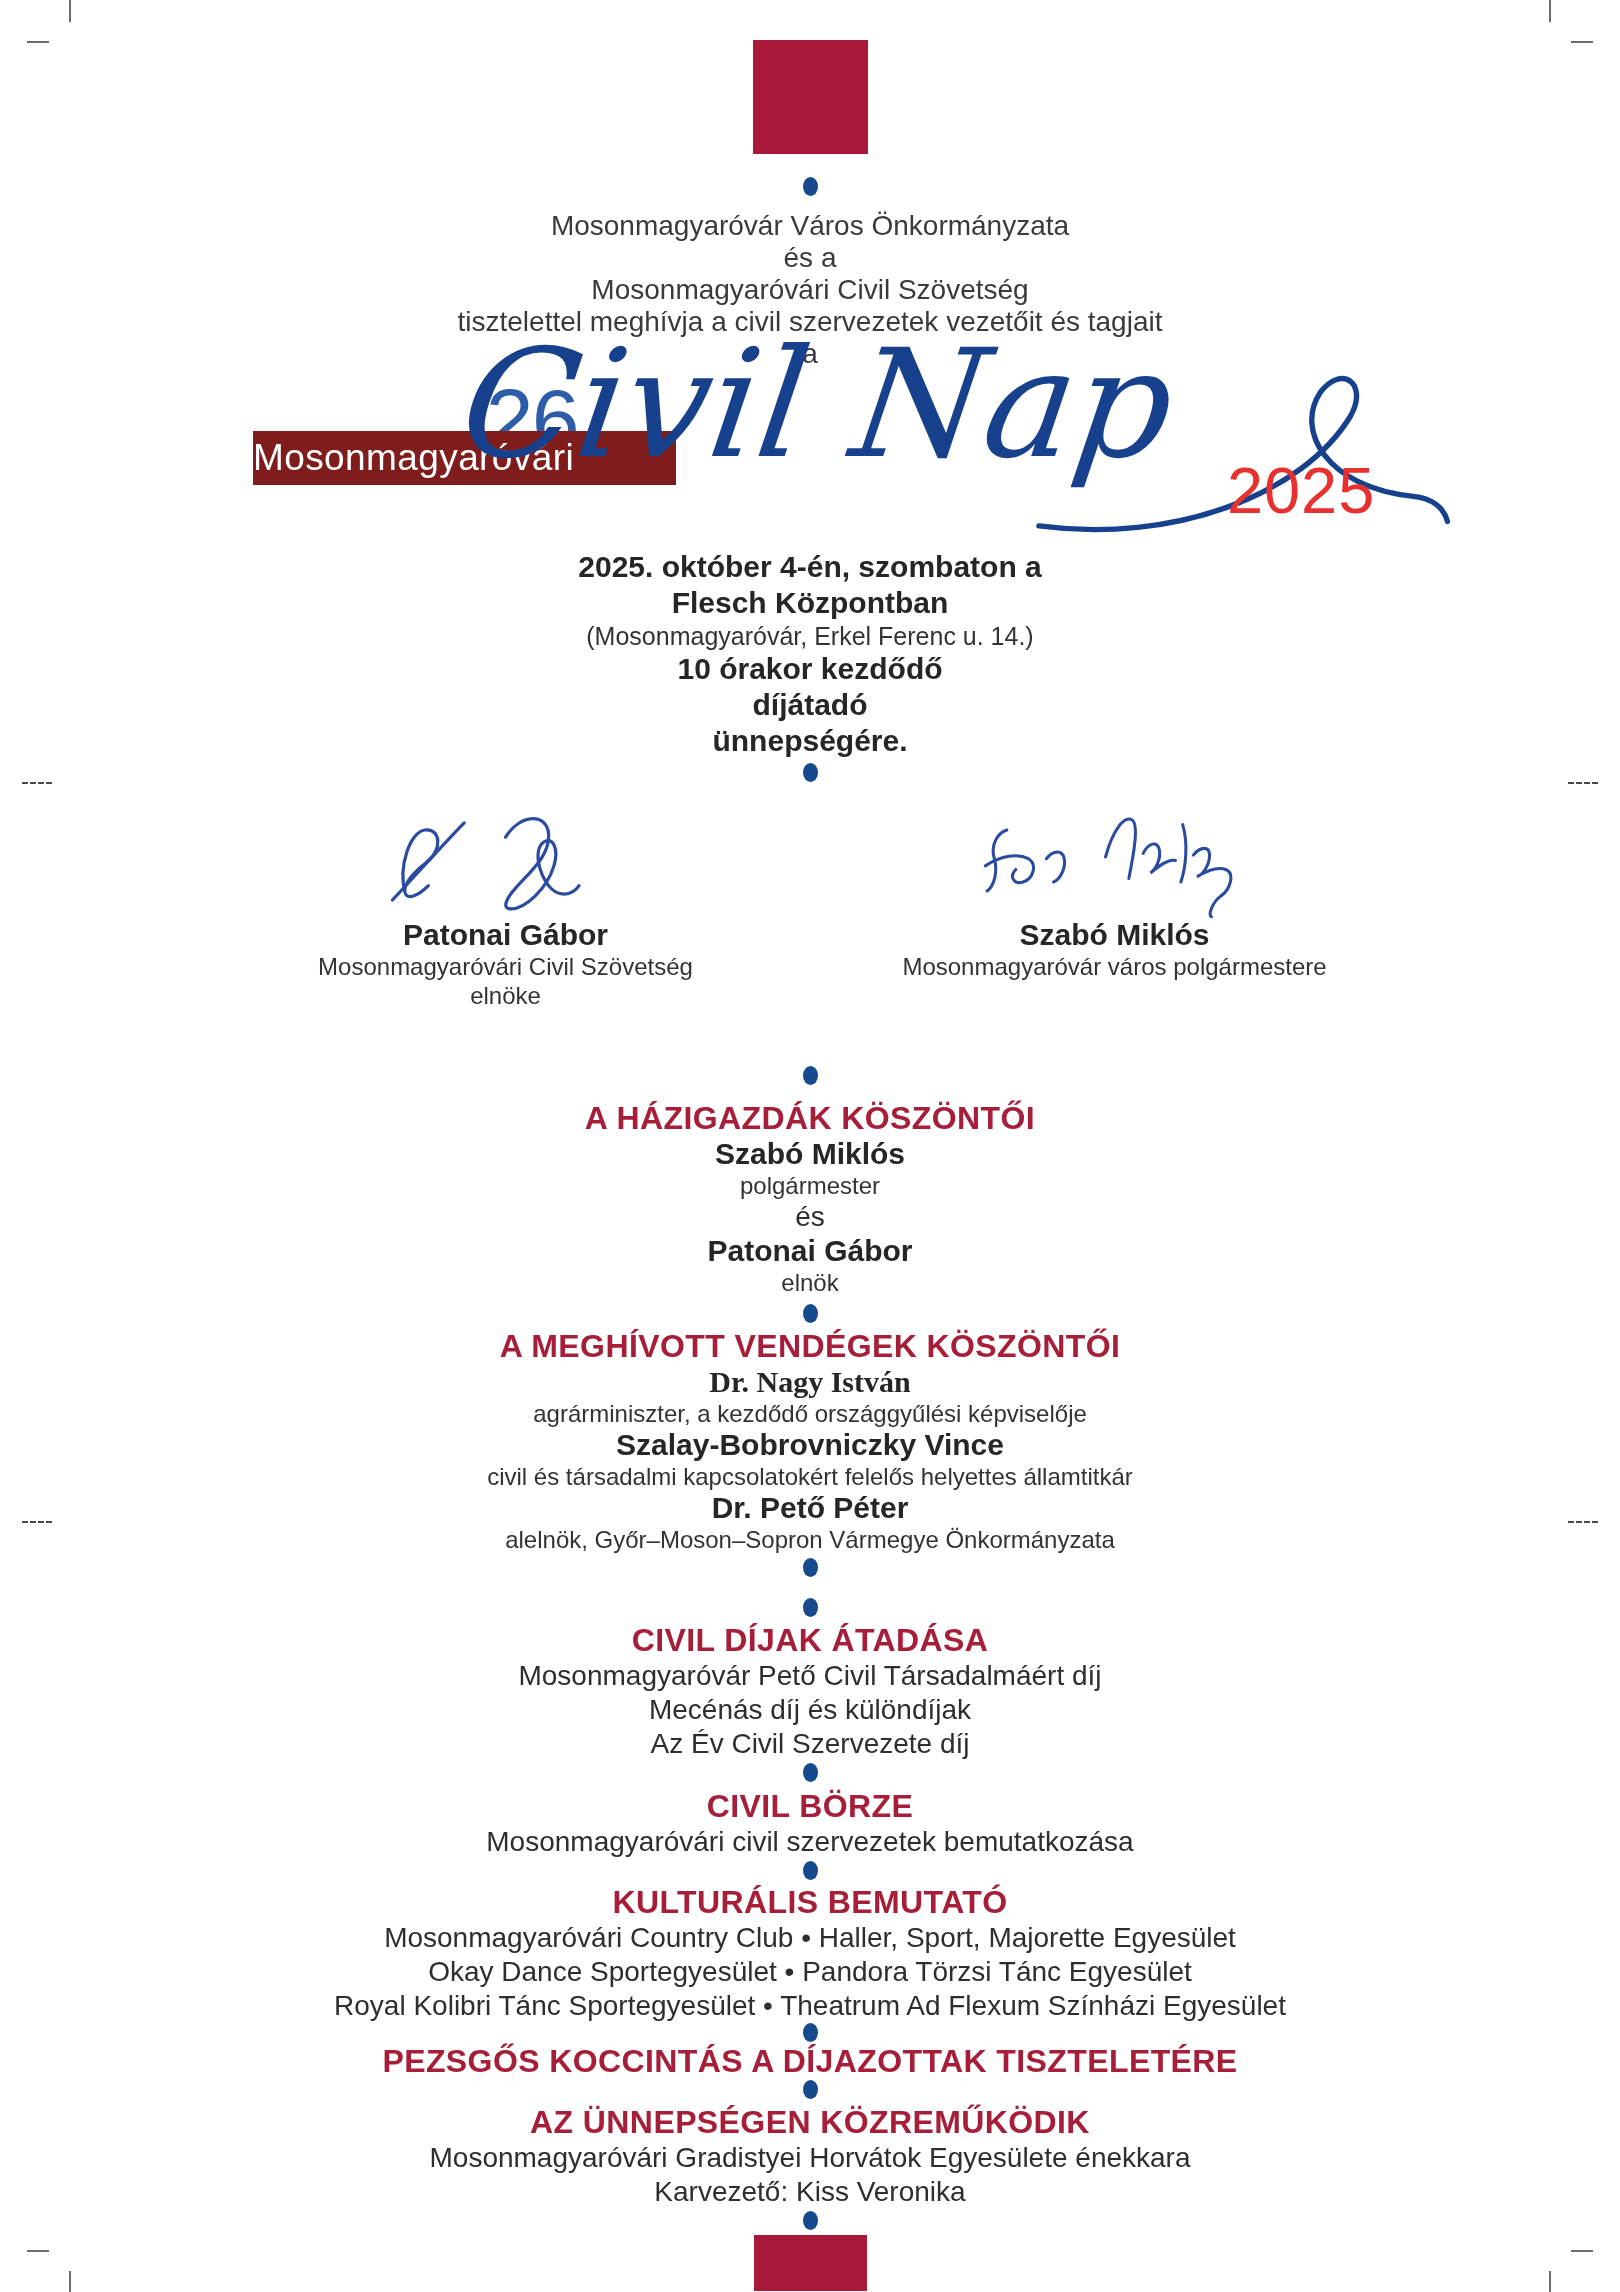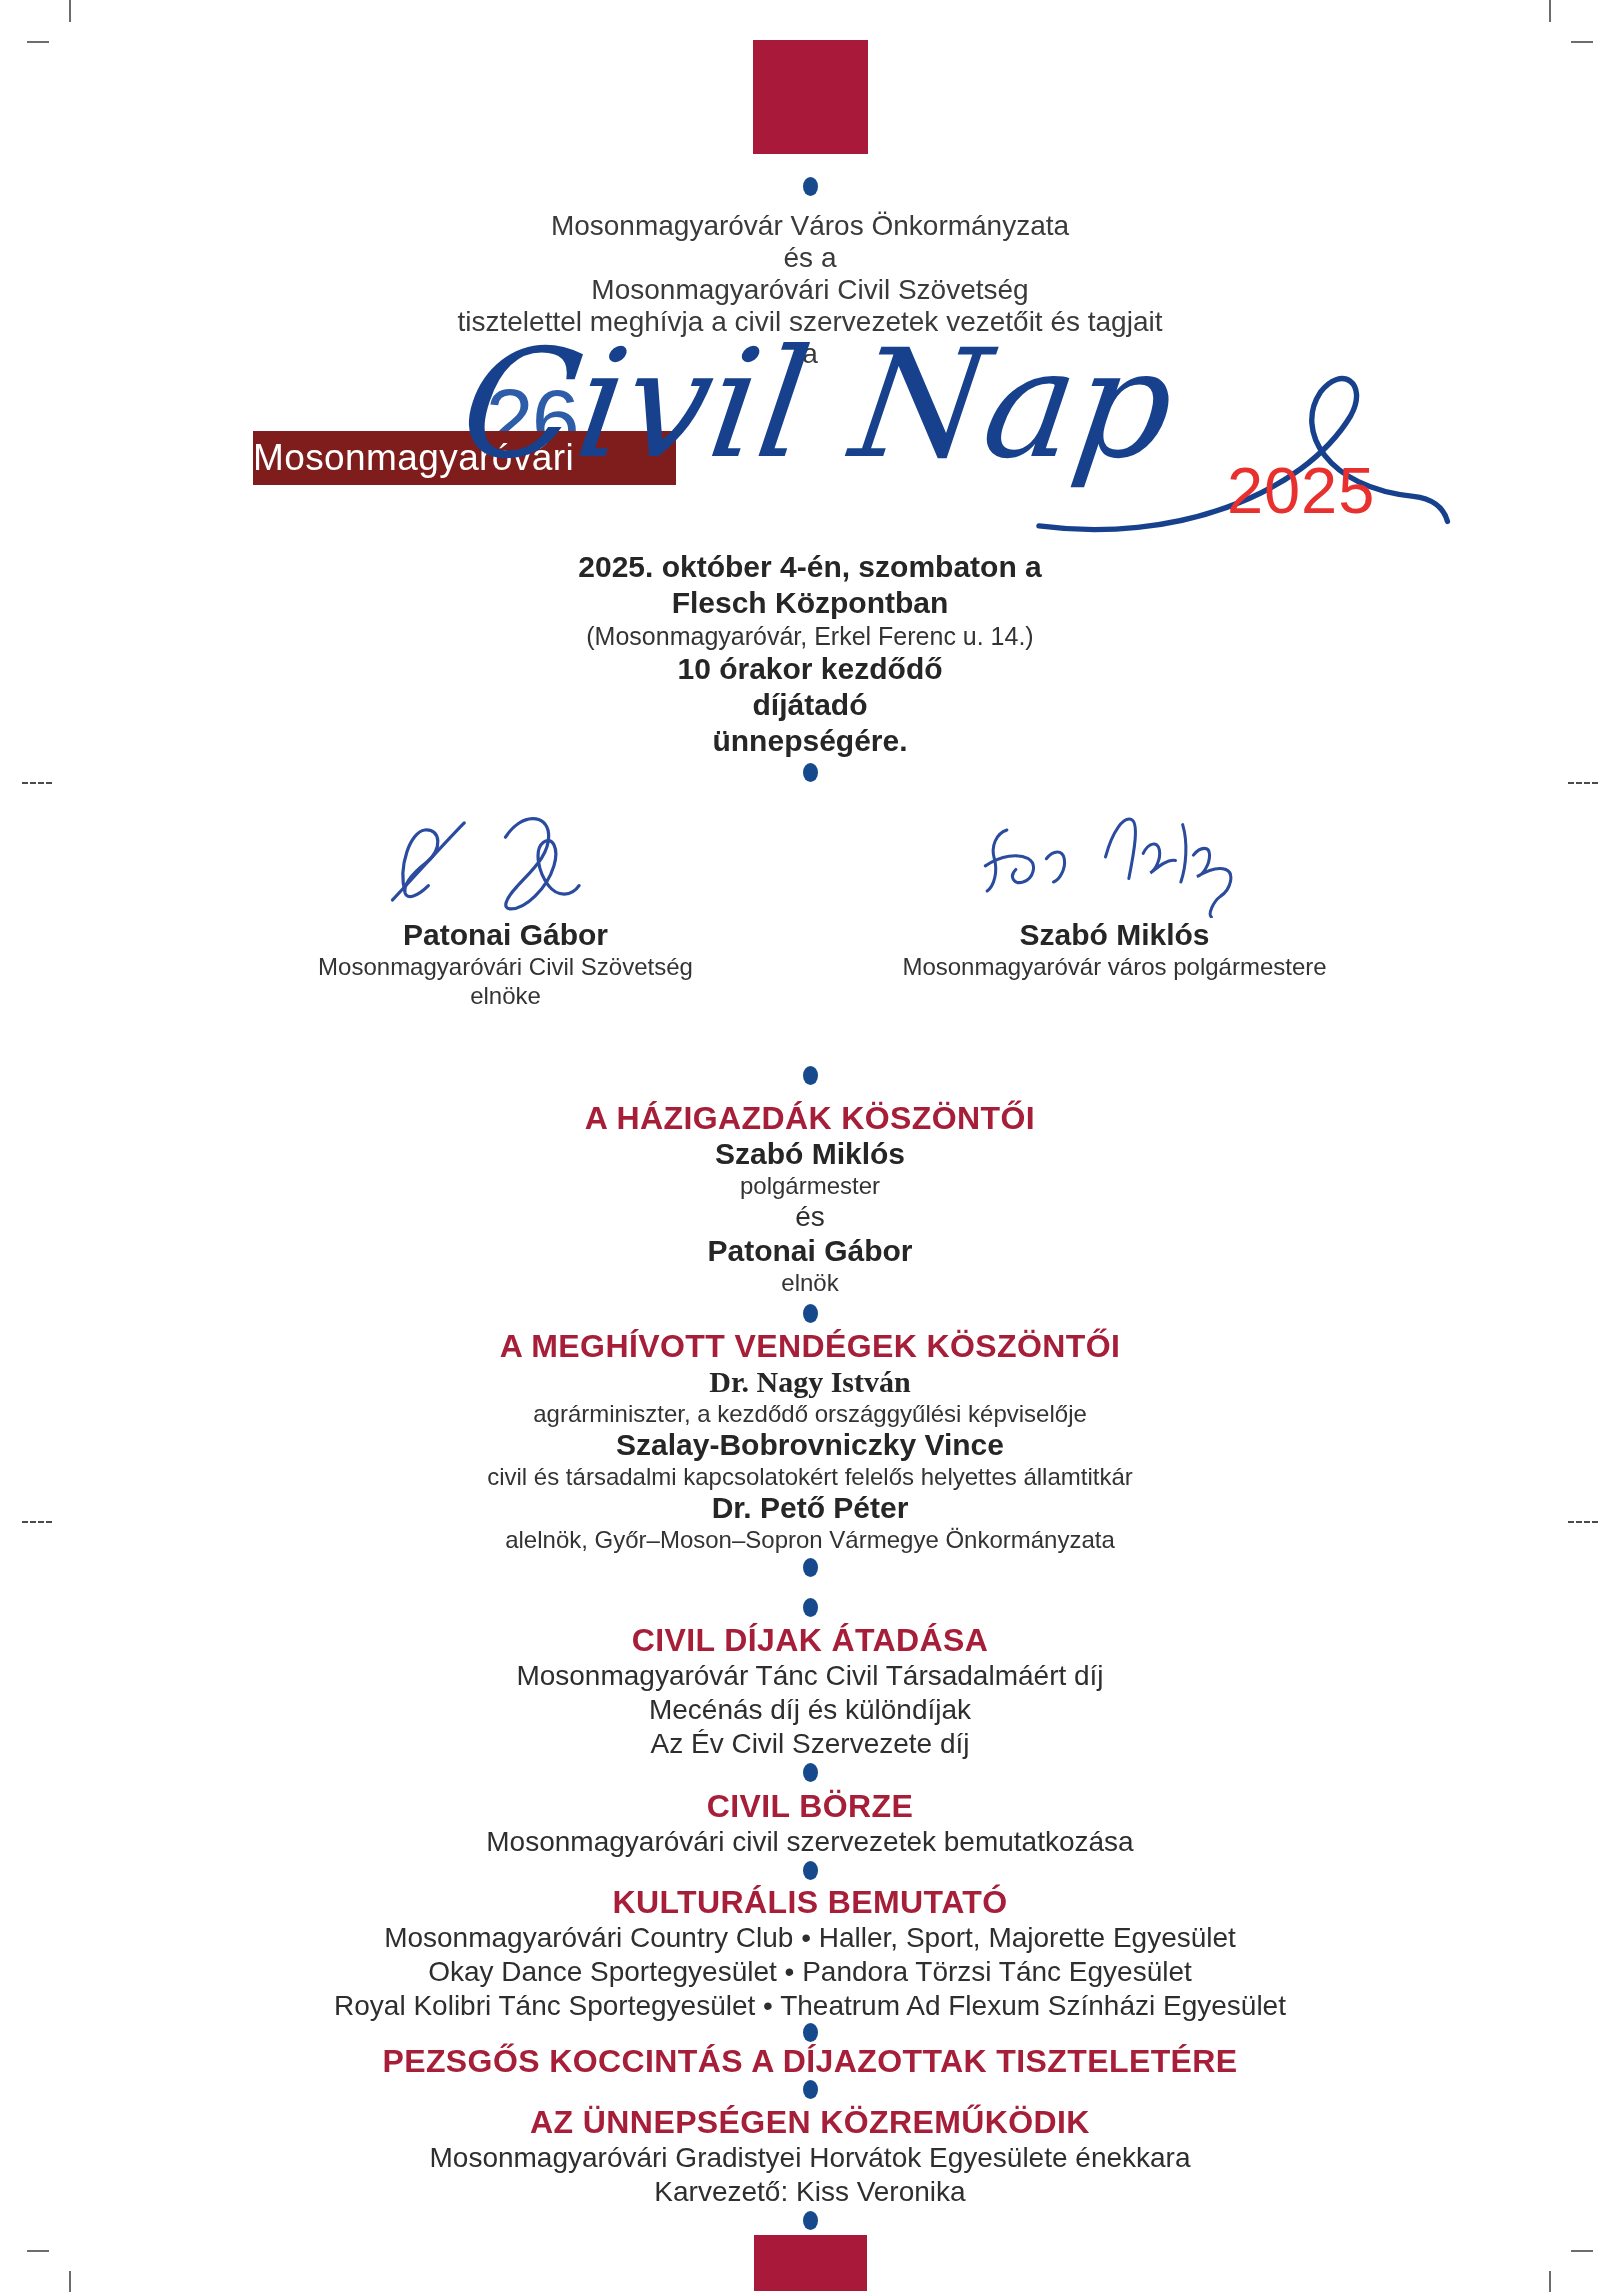--- a/index.html
+++ b/index.html
@@ -196,21 +196,21 @@
   <div class="role-line">agrárminiszter, a kezdődő országgyűlési képviselője</div>
   <div class="name-line" style="line-height:34px;">Szalay-Bobrovniczky Vince</div>
   <div class="role-line">civil és társadalmi kapcsolatokért felelős helyettes államtitkár</div>
   <div class="name-line" style="line-height:34px;">Dr. Pető Péter</div>
   <div class="role-line">alelnök, Győr–Moson–Sopron Vármegye Önkormányzata</div>
 
   <div class="dot dot-5"></div>
   <div class="dot dot-6"></div>
 
   <div class="crimson-heading awards-heading">CIVIL DÍJAK ÁTADÁSA</div>
-  <div class="body-line">Mosonmagyaróvár Tánc Civil Társadalmáért díj</div>
+  <div class="body-line">Mosonmagyaróvár Pető Civil Társadalmáért díj</div>
   <div class="body-line">Mecénás díj és különdíjak</div>
   <div class="body-line">Az Év Civil Szervezete díj</div>
 
   <div class="dot dot-7"></div>
 
   <div class="crimson-heading borze-heading">CIVIL BÖRZE</div>
   <div class="body-line">Mosonmagyaróvári civil szervezetek bemutatkozása</div>
 
   <div class="dot dot-8"></div>
 

